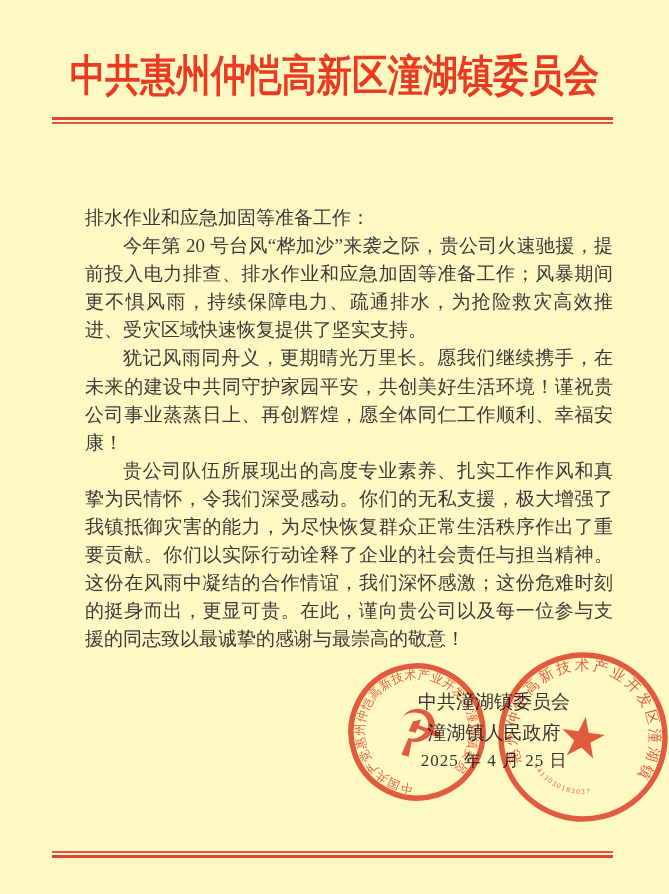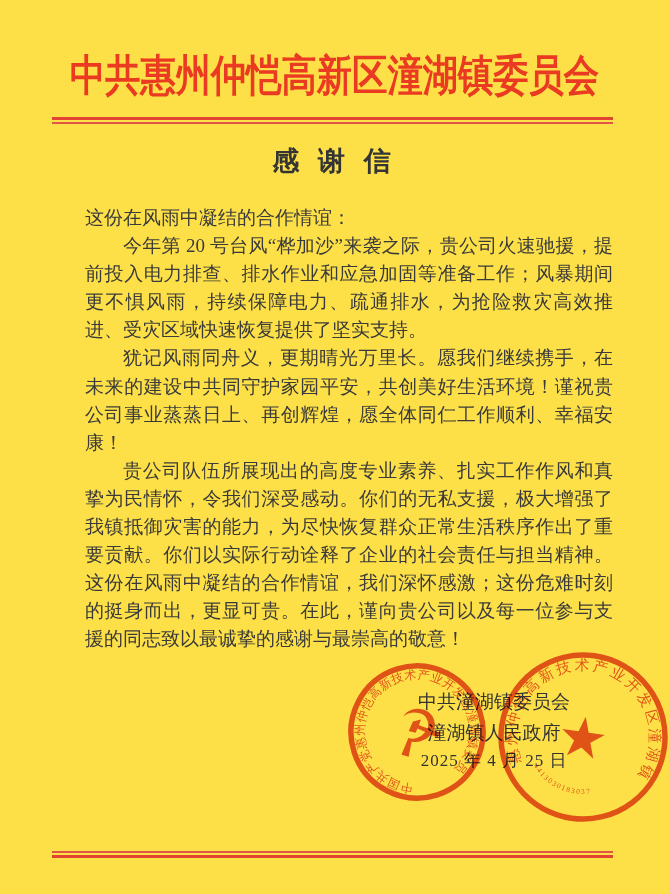--- a/index.html
+++ b/index.html
@@ -1,18 +1,18 @@
 <!DOCTYPE html>
 <html><head>
 <meta charset="utf-8">
 <style>
   html,body{margin:0;padding:0;background:#e9e9e9;}
   .page{
     position:relative;width:669px;height:894px;margin:0 auto;
-    background:#fde047;overflow:hidden;
+    background:#fef9c3;overflow:hidden;
     font-family:"Liberation Serif","DejaVu Serif",serif;
     color:#2e2e2e;
   }
   
   .org-title{
     position:absolute;top:44px;left:0;width:669px;height:64px;
     line-height:64px;text-align:center;white-space:nowrap;
     font-size:43px;font-weight:bold;color:#ea3a22;
     transform:scaleX(0.82);transform-origin:50% 50%;
     letter-spacing:0px;
@@ -62,24 +62,23 @@
 <div class="page">
 
   <div class="org-title">中共惠州仲恺高新区潼湖镇委员会</div>
 
   <div class="rule top">
     <div class="thick"></div>
     <div class="gap"></div>
     <div class="thin"></div>
   </div>
 
-  <div class="letter-title">感 谢 信</div>
 
   <div class="body-text">
-    <p class="recipient">这份在风雨中凝结的合作情谊：</p>
+    <p class="recipient">排水作业和应急加固等准备工作：</p>
     <p>今年第 20 号台风“桦加沙”来袭之际，贵公司火速驰援，提前投入电力排查、排水作业和应急加固等准备工作；风暴期间更不惧风雨，持续保障电力、疏通排水，为抢险救灾高效推进、受灾区域快速恢复提供了坚实支持。</p>
     <p>犹记风雨同舟义，更期晴光万里长。愿我们继续携手，在未来的建设中共同守护家园平安，共创美好生活环境！谨祝贵公司事业蒸蒸日上、再创辉煌，愿全体同仁工作顺利、幸福安康！</p>
     <p>贵公司队伍所展现出的高度专业素养、扎实工作作风和真挚为民情怀，令我们深受感动。你们的无私支援，极大增强了我镇抵御灾害的能力，为尽快恢复群众正常生活秩序作出了重要贡献。你们以实际行动诠释了企业的社会责任与担当精神。这份在风雨中凝结的合作情谊，我们深怀感激；这份危难时刻的挺身而出，更显可贵。在此，谨向贵公司以及每一位参与支援的同志致以最诚挚的感谢与最崇高的敬意！</p>
   </div>
 
   <div class="signature">
     <div class="sig-line1">中共潼湖镇委员会</div>
     <div class="sig-line2">潼湖镇人民政府</div>
     <div class="sig-date">2025 年 4 月 25 日</div>
   </div>

